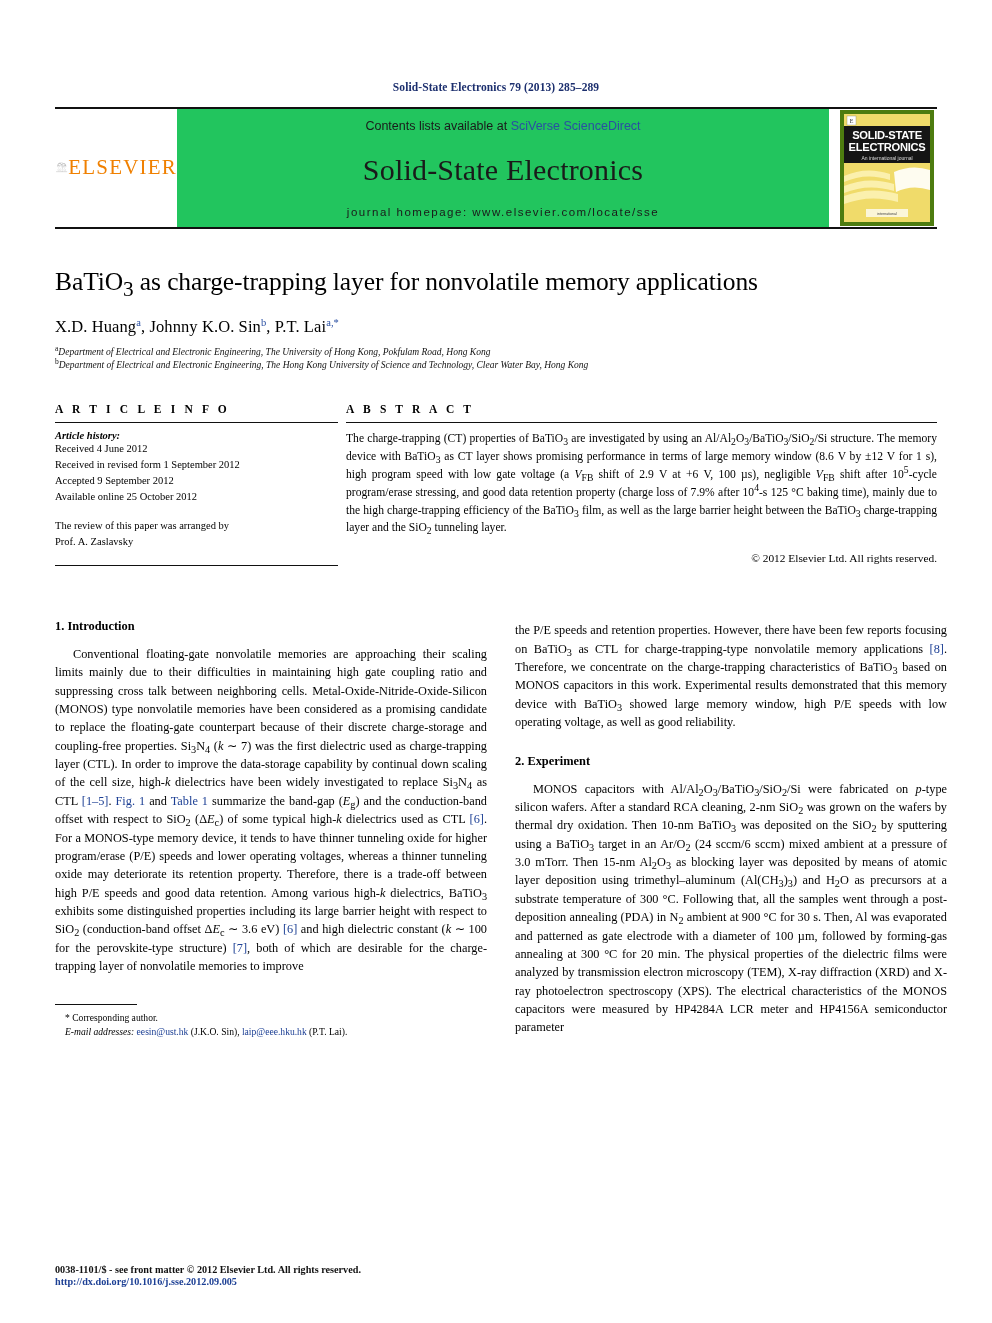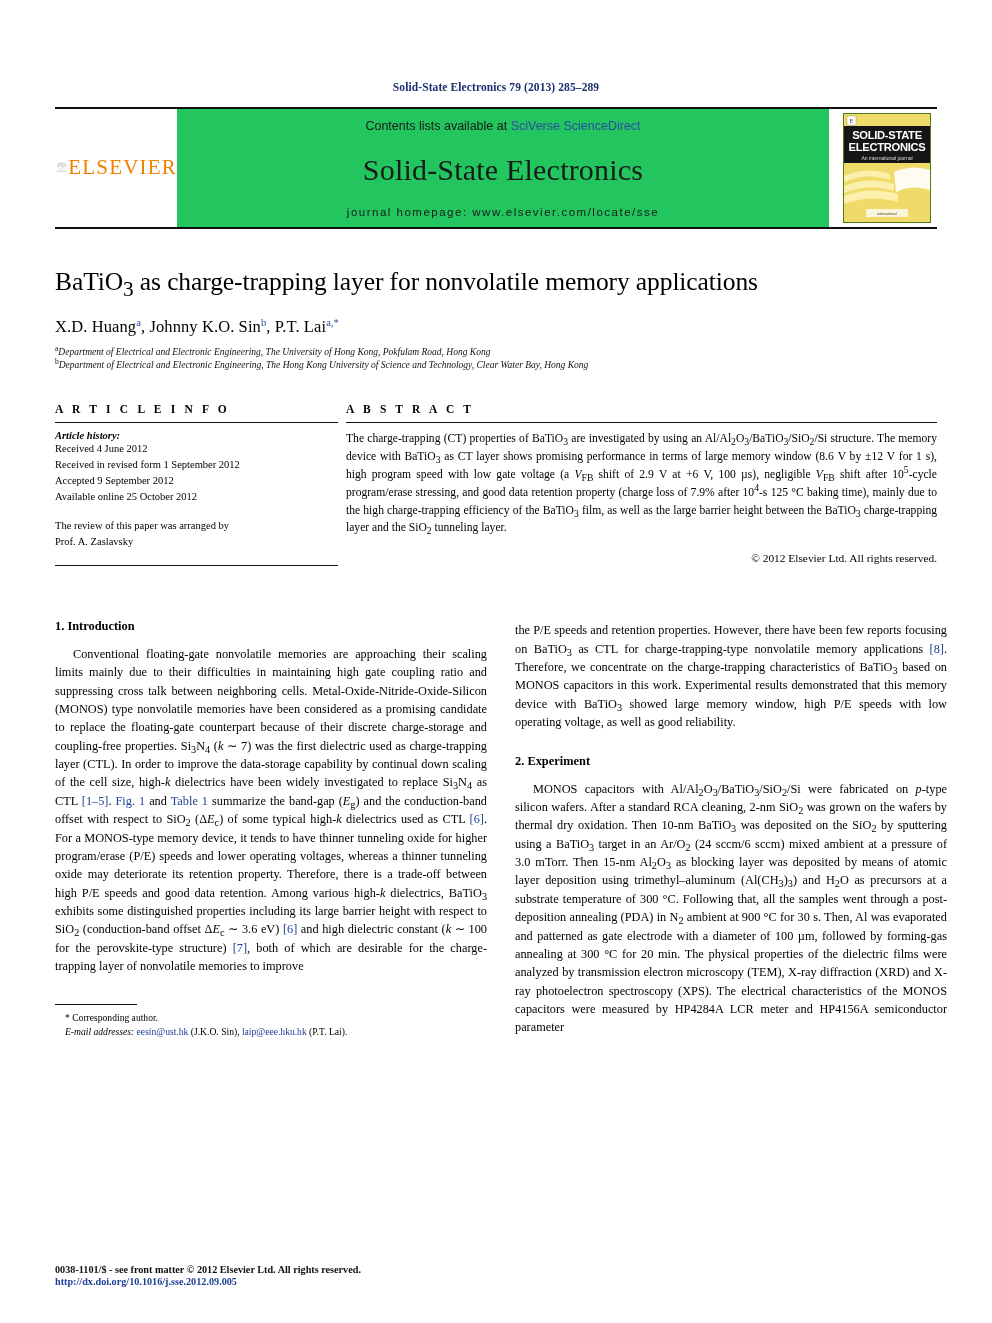--- a/index.html
+++ b/index.html
@@ -93,21 +93,21 @@
   .cover-thumb {
     width: 108px;
     flex: 0 0 108px;
     display: flex;
     align-items: center;
     justify-content: center;
   }
   .cover-inner {
     width: 86px;
     height: 108px;
-    border: 1px solid #4d7c0f;
+    border: 4px solid #4d7c0f;
     background: #f2e27a;
     position: relative;
     overflow: hidden;
     margin-left: 7px;
   }
 
   
   .title-block { margin-top: 38px; }
   .paper-title {
     font-family: "Liberation Serif", serif;

